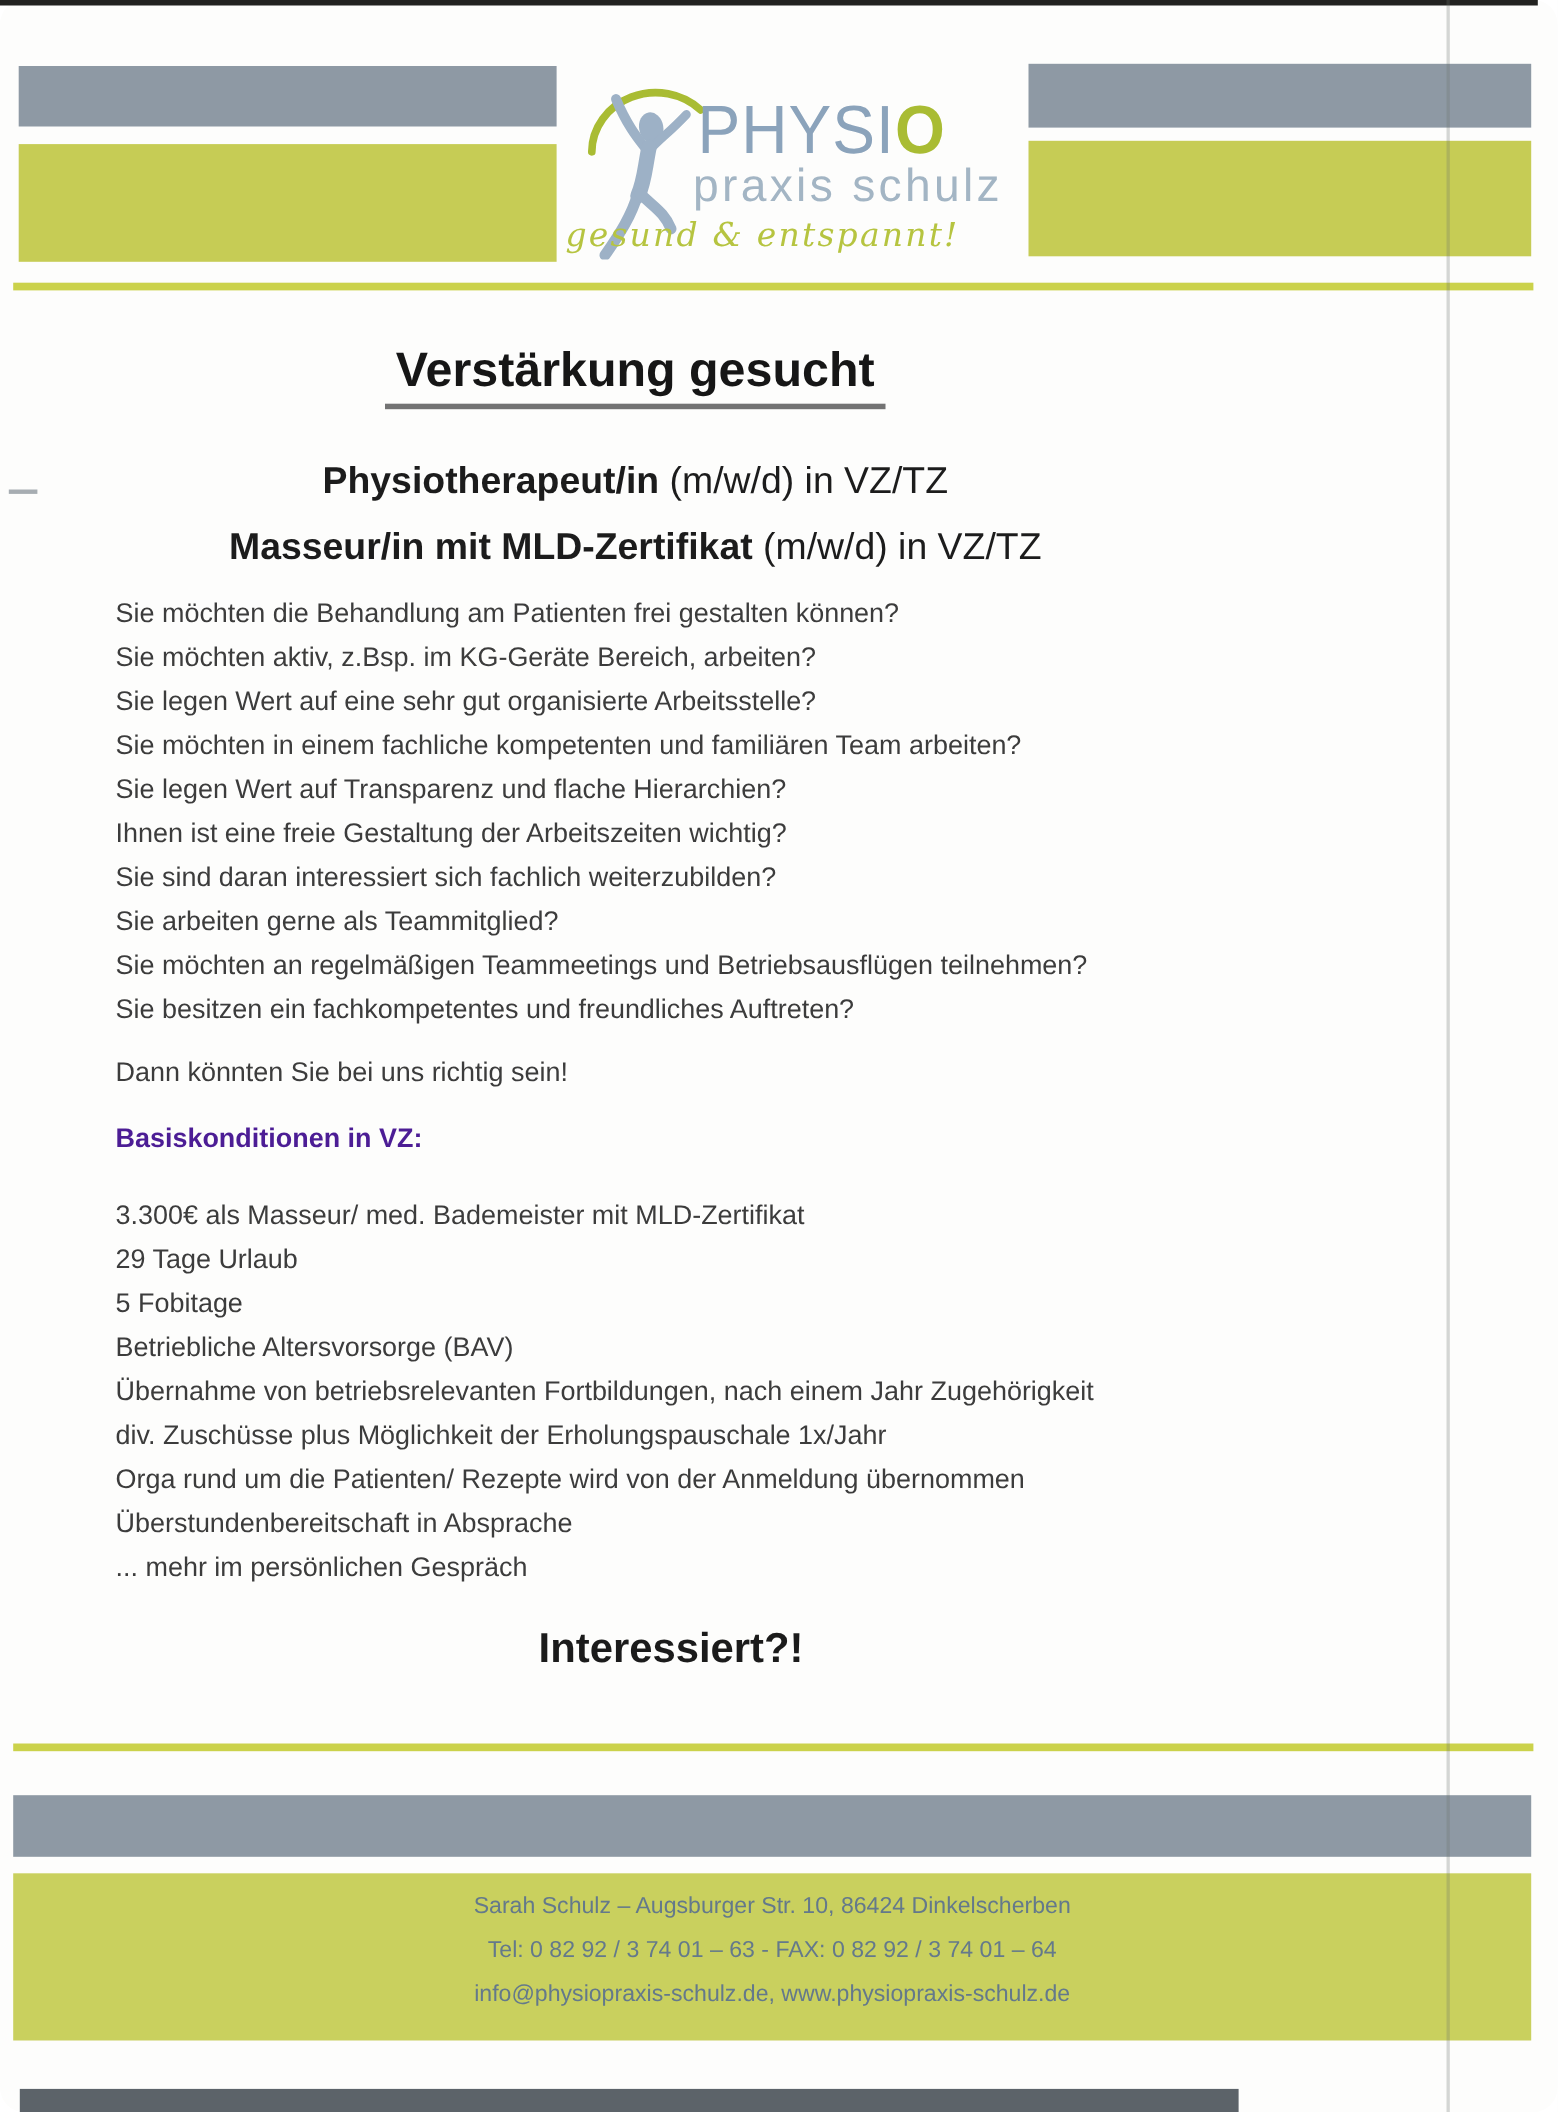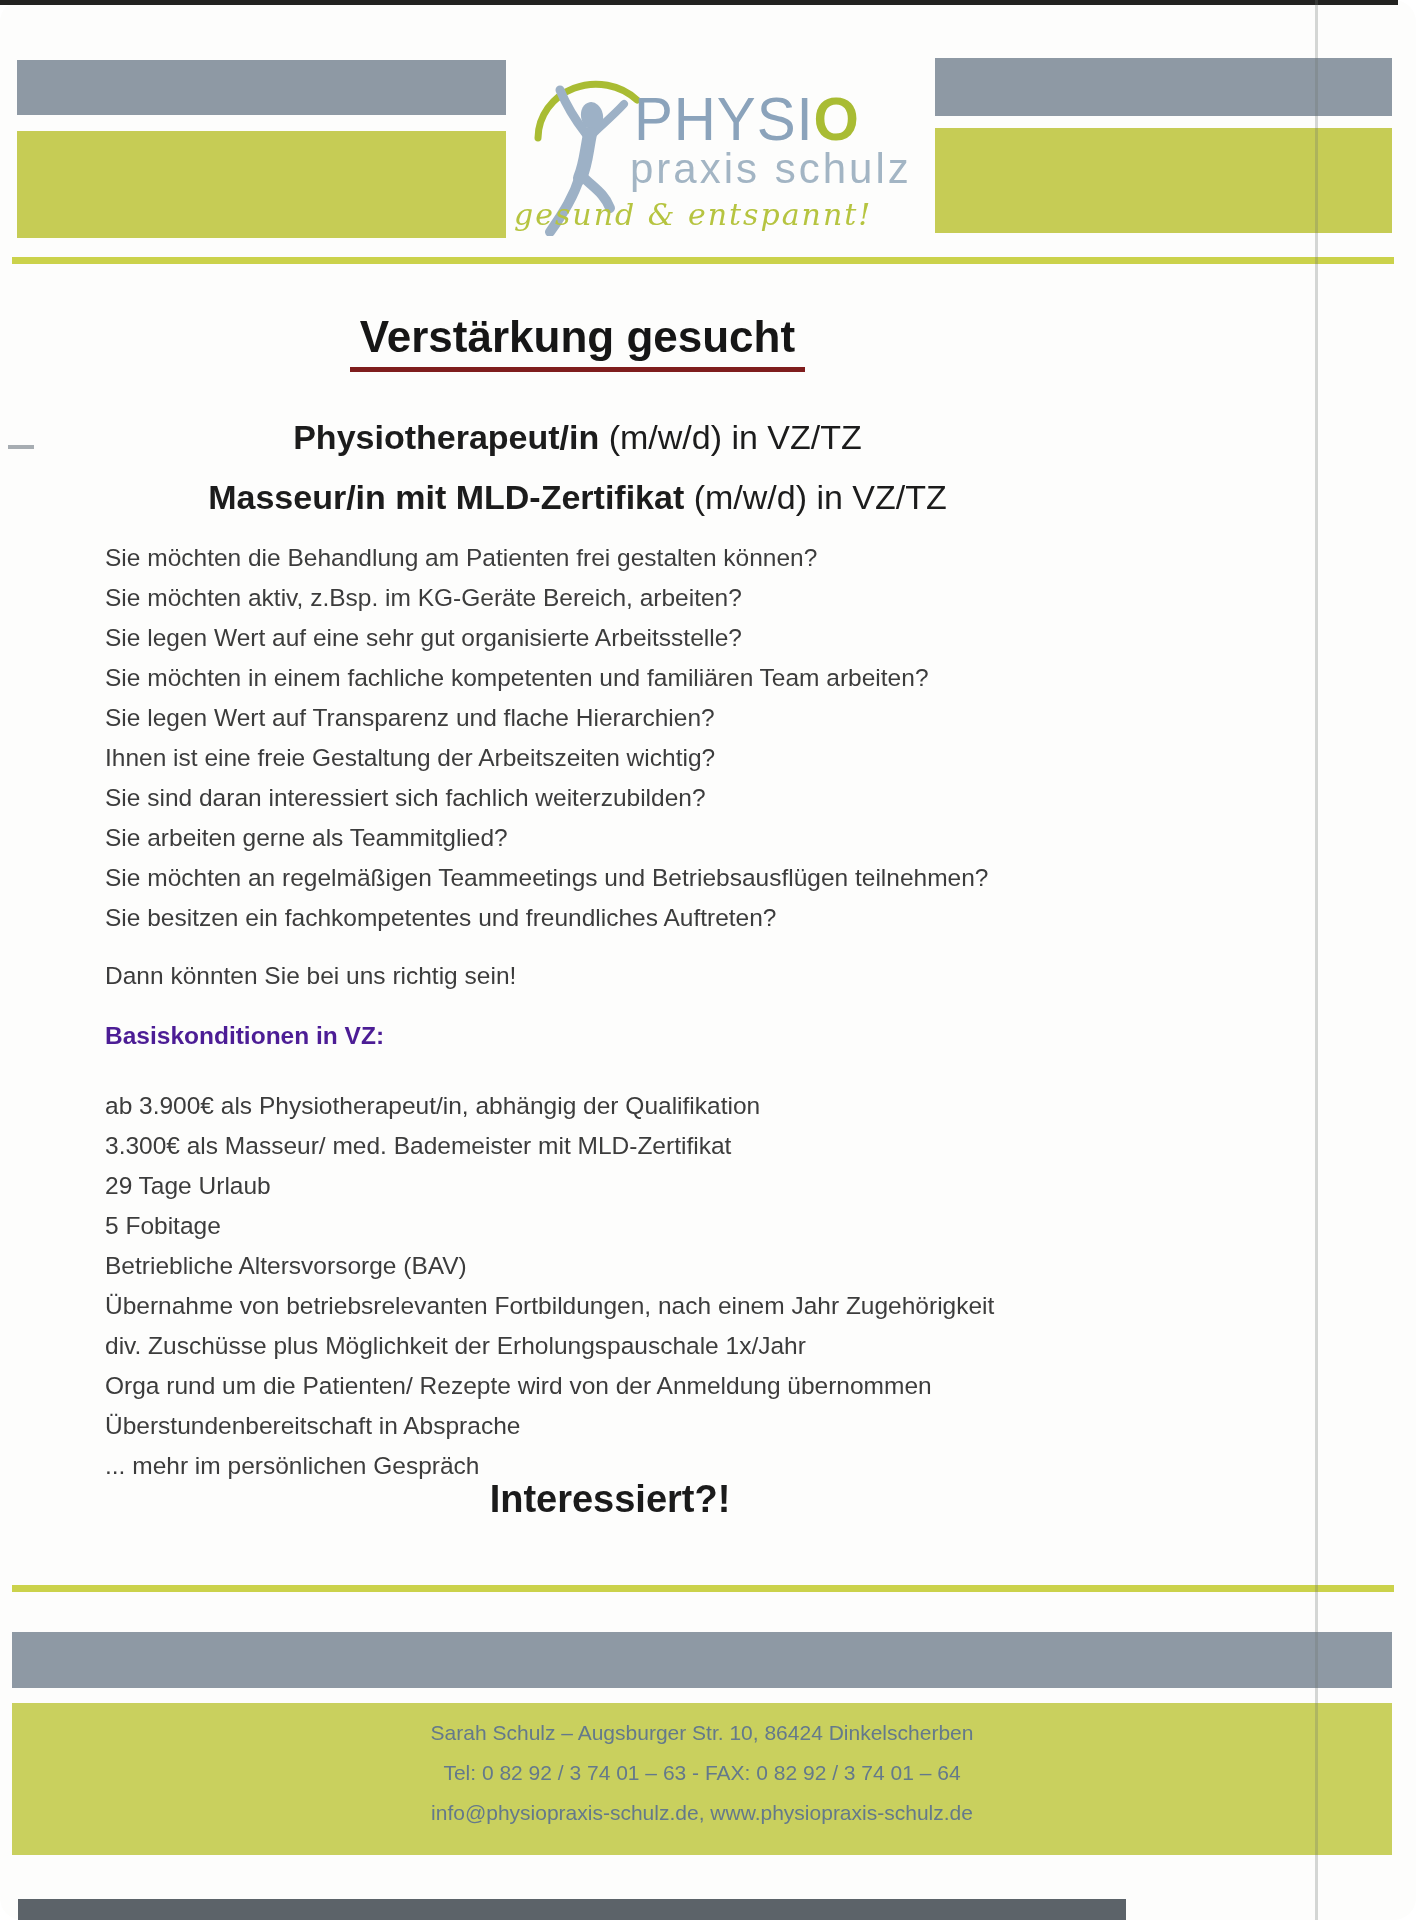--- a/index.html
+++ b/index.html
@@ -29,21 +29,21 @@
   .brand{left:634px;top:88px;font-size:62px;line-height:1;color:#8ba3bb;
          letter-spacing:1px;font-weight:400;transform:scaleX(.94);transform-origin:left top;white-space:nowrap;}
   .brand .o{color:#a9bc33;font-weight:700;}
   .praxis{left:630px;top:148px;font-size:42px;line-height:1;color:#a3b5c4;letter-spacing:3px;white-space:nowrap;}
   .tagline{left:514px;top:198px;font-size:30px;line-height:1.1;color:#b6c440;
            font-family:"DejaVu Serif",serif;font-style:italic;letter-spacing:2px;white-space:nowrap;}
 
   
   .title-wrap{left:90px;top:312px;width:975px;text-align:center;}
   .title-wrap span{display:inline-block;font-size:44px;font-weight:700;color:#161616;
-                   border-bottom:5px solid #7f1d1d;padding:0 10px 5px;}
+                   border-bottom:5px solid #737373;padding:0 10px 5px;}
   .pos{left:90px;width:975px;text-align:center;font-size:34px;color:#1c1c1c;white-space:nowrap;}
   .pos-1{top:418px;} .pos-2{top:478px;}
   .pos .b{font-weight:700;margin-top:24px;}
 
   
   .questions{left:105px;top:538px;width:1100px;font-size:24.5px;line-height:40px;color:#3c3c3c;}
   .closing{left:105px;top:962px;font-size:24.5px;color:#3c3c3c;}
   .cond-head{left:105px;top:1022px;font-size:24.5px;font-weight:700;color:#4c1d95;}
   .conditions{left:105px;top:1086px;width:1100px;font-size:24.5px;line-height:40px;color:#3c3c3c;}
   .interested{left:90px;top:1478px;width:1040px;text-align:center;font-size:38px;font-weight:700;color:#1b1b1b;}
@@ -98,21 +98,20 @@
     <div>Sie sind daran interessiert sich fachlich weiterzubilden?</div>
     <div>Sie arbeiten gerne als Teammitglied?</div>
     <div>Sie möchten an regelmäßigen Teammeetings und Betriebsausflügen teilnehmen?</div>
     <div>Sie besitzen ein fachkompetentes und freundliches Auftreten?</div>
   </div>
 
   <div class="abs closing">Dann könnten Sie bei uns richtig sein!</div>
   <div class="abs cond-head">Basiskonditionen in VZ:</div>
 
   <div class="abs conditions">
-    <div>ab 3.900€ als Physiotherapeut/in, abhängig der Qualifikation</div>
     <div>3.300€ als Masseur/ med. Bademeister mit MLD-Zertifikat</div>
     <div>29 Tage Urlaub</div>
     <div>5 Fobitage</div>
     <div>Betriebliche Altersvorsorge (BAV)</div>
     <div>Übernahme von betriebsrelevanten Fortbildungen, nach einem Jahr Zugehörigkeit</div>
     <div>div. Zuschüsse plus Möglichkeit der Erholungspauschale 1x/Jahr</div>
     <div>Orga rund um die Patienten/ Rezepte wird von der Anmeldung übernommen</div>
     <div>Überstundenbereitschaft in Absprache</div>
     <div>... mehr im persönlichen Gespräch</div>
   </div>

